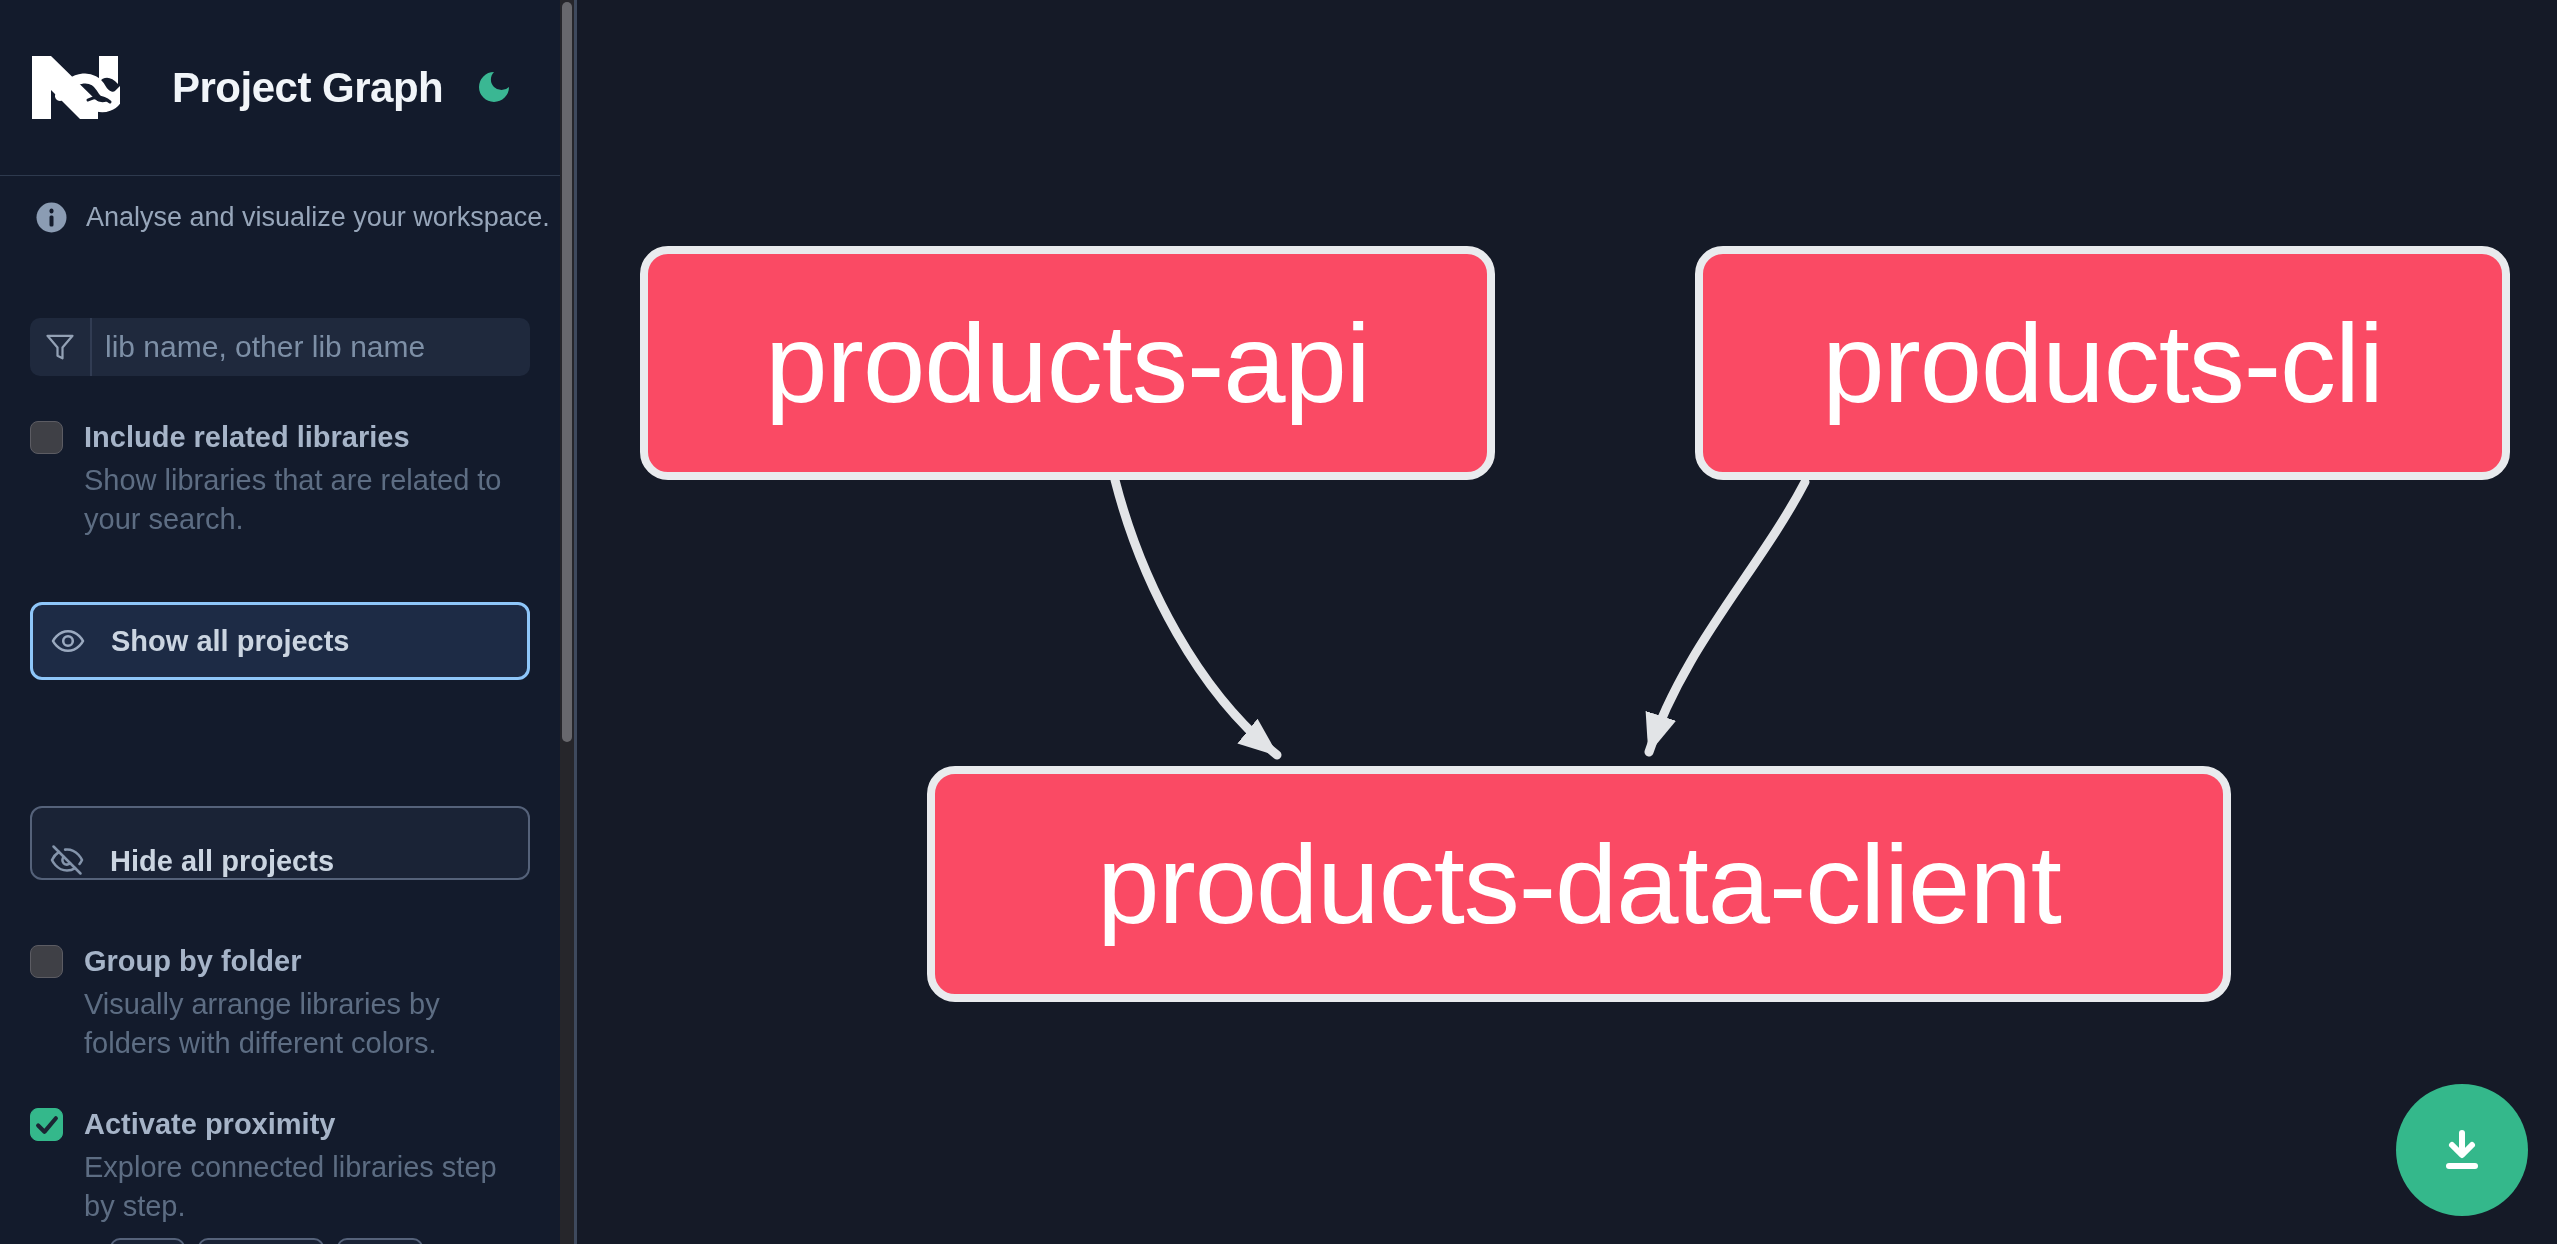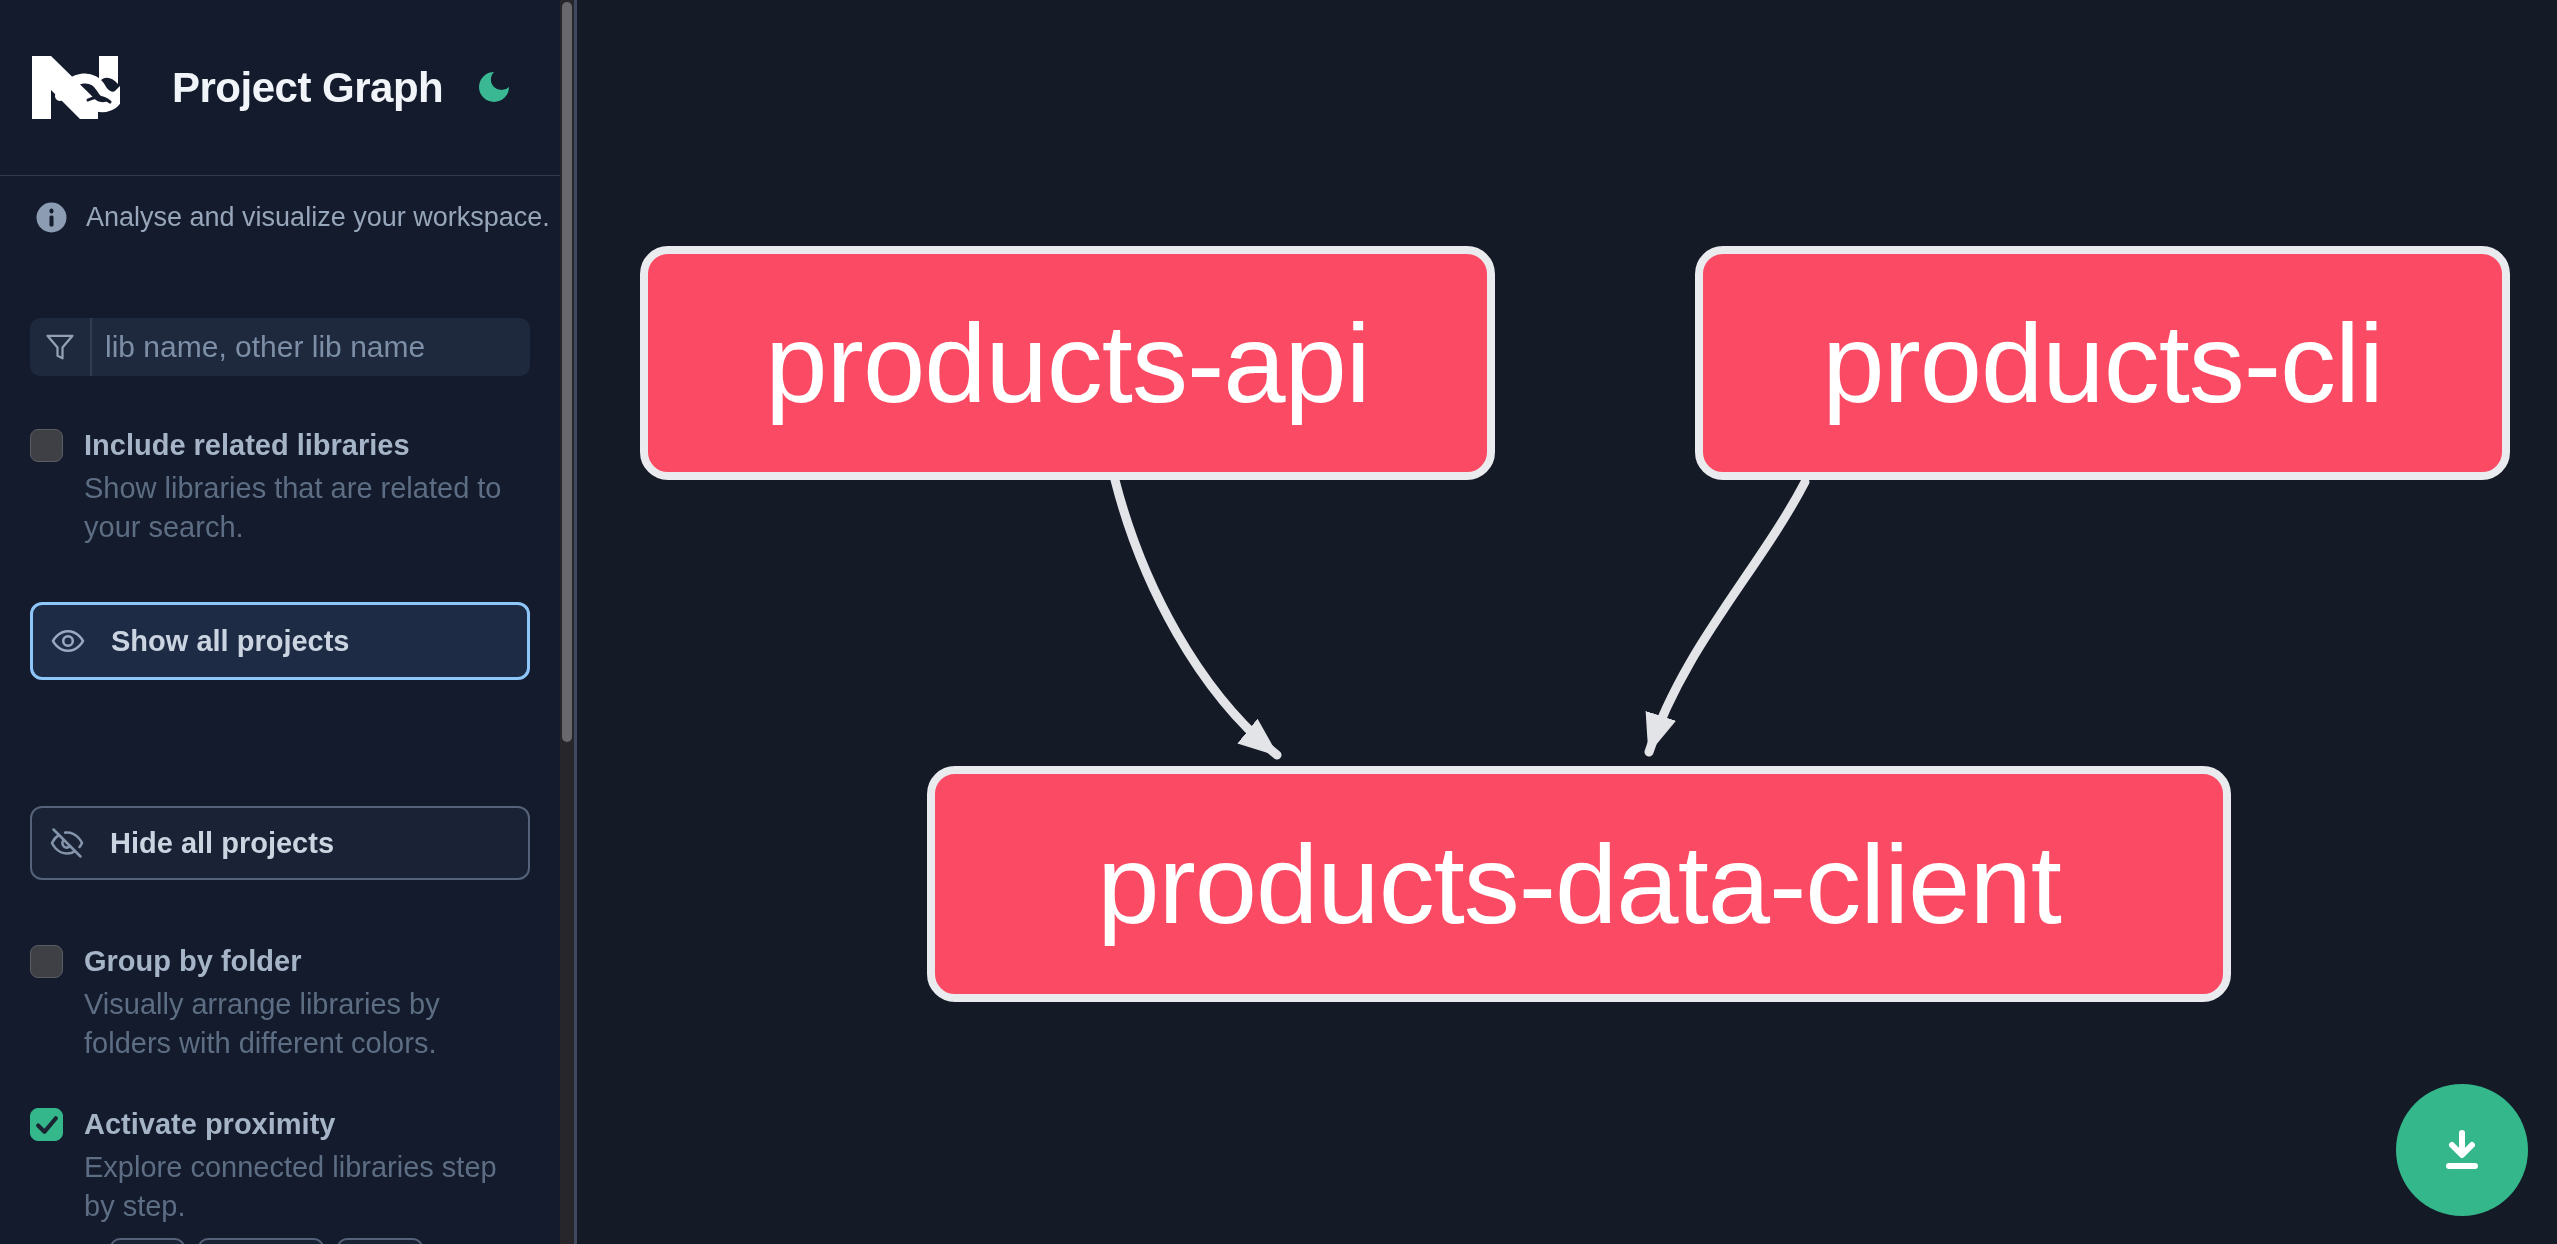--- a/index.html
+++ b/index.html
@@ -89,38 +89,38 @@
 
     <div class="search">
       <div class="funnel-cell">
         <svg width="30" height="30" viewBox="0 0 24 24" fill="none" stroke="#93a1b5" stroke-width="1.8" stroke-linejoin="round">
           <polygon points="22 3 2 3 10 12.46 10 19 14 21 14 12.46 22 3"></polygon>
         </svg>
       </div>
       <input type="text" placeholder="lib name, other lib name" style="">
     </div>
 
-    <label class="opt" style="top:420px;margin-top:8px;">
+    <label class="opt" style="top:420px;">
       <div class="cbx"></div>
       <div class="txt">
         <div class="lbl">Include related libraries</div>
         <div class="dsc">Show libraries that are related to your search.</div>
       </div>
     </label>
 
     <button class="sb-btn focus-blue" style="top:602px;">
       <svg width="36" height="36" viewBox="0 0 24 24" fill="none" stroke="#9aa9bf" stroke-width="1.7" stroke-linecap="round" stroke-linejoin="round">
         <path d="M2 12s3.2-6.5 10-6.5S22 12 22 12s-3.2 6.5-10 6.5S2 12 2 12Z"></path>
         <circle cx="12" cy="12" r="3.2"></circle>
       </svg>
       <span>Show all projects</span>
     </button>
 
 
-    <button class="sb-btn plain" style="top:806px;">
+    <button class="sb-btn plain" style="top:806px;align-items:flex-end;">
       <svg width="36" height="36" viewBox="0 0 24 24" fill="none" stroke="#8494ab" stroke-width="1.7" stroke-linecap="round" stroke-linejoin="round">
         <path d="M9.88 9.88a3 3 0 1 0 4.24 4.24"></path>
         <path d="M10.73 5.08A10.43 10.43 0 0 1 12 5c7 0 10 7 10 7a13.16 13.16 0 0 1-1.67 2.68"></path>
         <path d="M6.61 6.61A13.53 13.53 0 0 0 2 12s3 7 10 7a9.74 9.74 0 0 0 5.39-1.61"></path>
         <line x1="3" y1="3" x2="21" y2="21"></line>
       </svg>
       <span>Hide all projects</span>
     </button>
 
     <label class="opt" style="top:944px;">

